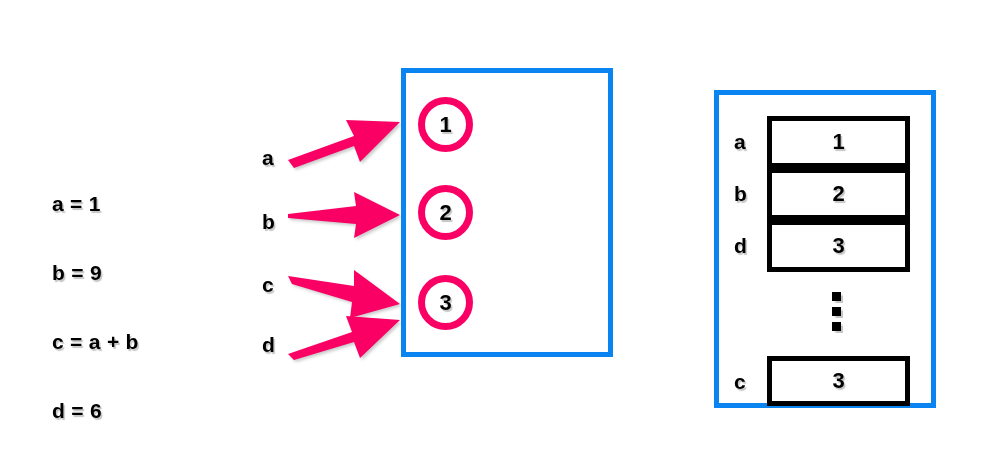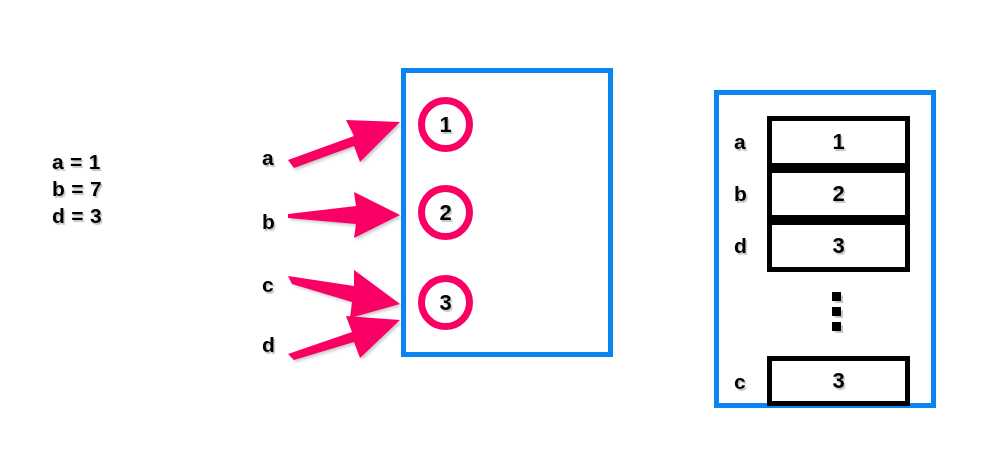--- a/index.html
+++ b/index.html
@@ -27,20 +27,21 @@
   }
   .code-line {
     font-family: "Liberation Sans", sans-serif;
     font-size: 21px;
     font-weight: bold;
     color: #000000;
     line-height: 27px;
     white-space: pre;
     text-shadow: 1.5px 1.5px 1px rgba(150,150,150,0.55);
     letter-spacing: 0.3px;
+    margin-top: 42px;
   }
 
   
   .var-label {
     position: absolute;
     font-size: 21px;
     font-weight: bold;
     color: #000000;
     text-shadow: 1.5px 1.5px 1px rgba(150,150,150,0.55);
     line-height: 1;
@@ -121,22 +122,23 @@
   #vertical-ellipsis i:nth-child(2) { top: 15px; }
   #vertical-ellipsis i:nth-child(3) { top: 30px; }
 </style>
 </head>
 <body>
 
 <div id="canvas">
 
   <div id="code-block">
     <div class="code-line">a = 1</div>
-    <div class="code-line">b = 7</div>
-    <div class="code-line">d = 3</div>
+    <div class="code-line">b = 9</div>
+    <div class="code-line">c = a + b</div>
+    <div class="code-line">d = 6</div>
   </div>
 
   <div class="var-label" style="left:262px; top:147px;">a</div>
   <div class="var-label" style="left:262px; top:211px;">b</div>
   <div class="var-label" style="left:262px; top:274px;">c</div>
   <div class="var-label" style="left:262px; top:334px;">d</div>
 
   <svg class="arrow-svg" style="left:288px; top:98px;" width="112" height="72" viewBox="0 0 112 72">
     <path d="M0 62 L66 38 L58 22 L112 24 L72 64 L66 48 L6 70 Z" fill="#FA0064" style="filter: drop-shadow(2px 2px 1.5px rgba(150,150,150,0.5));"></path>
   </svg>

